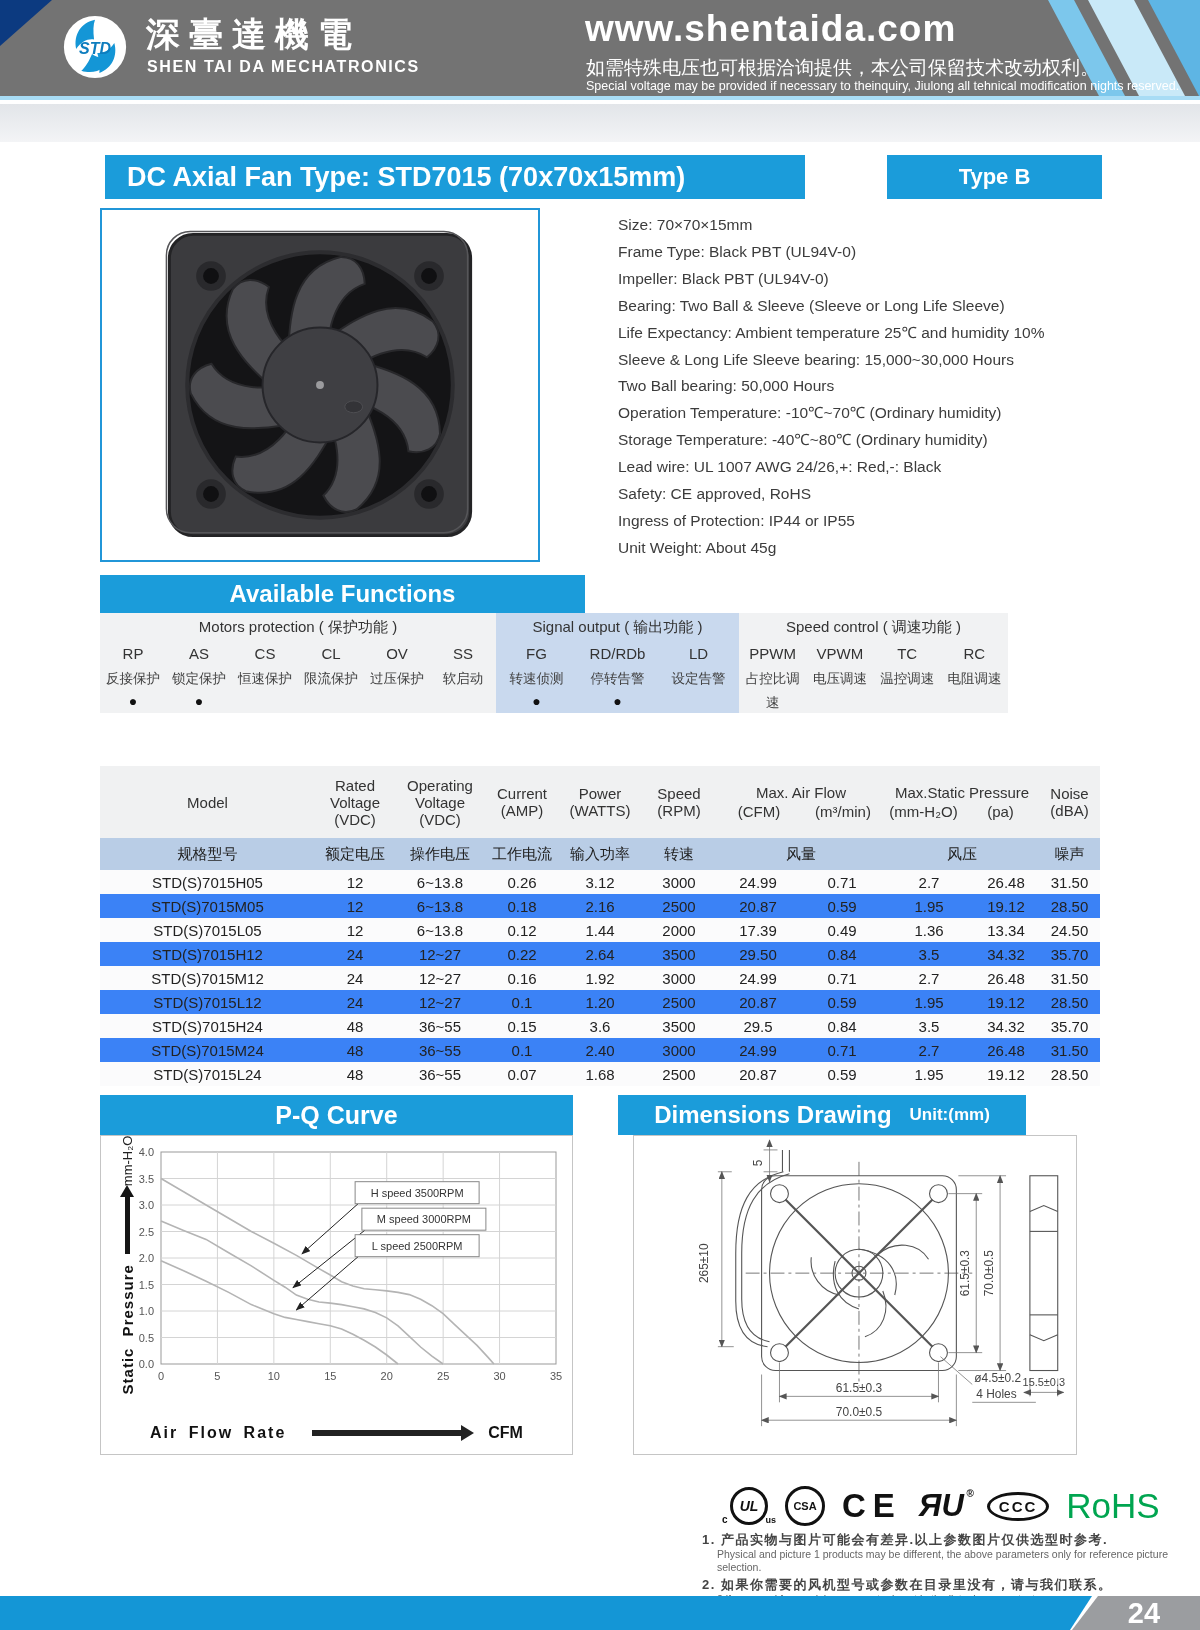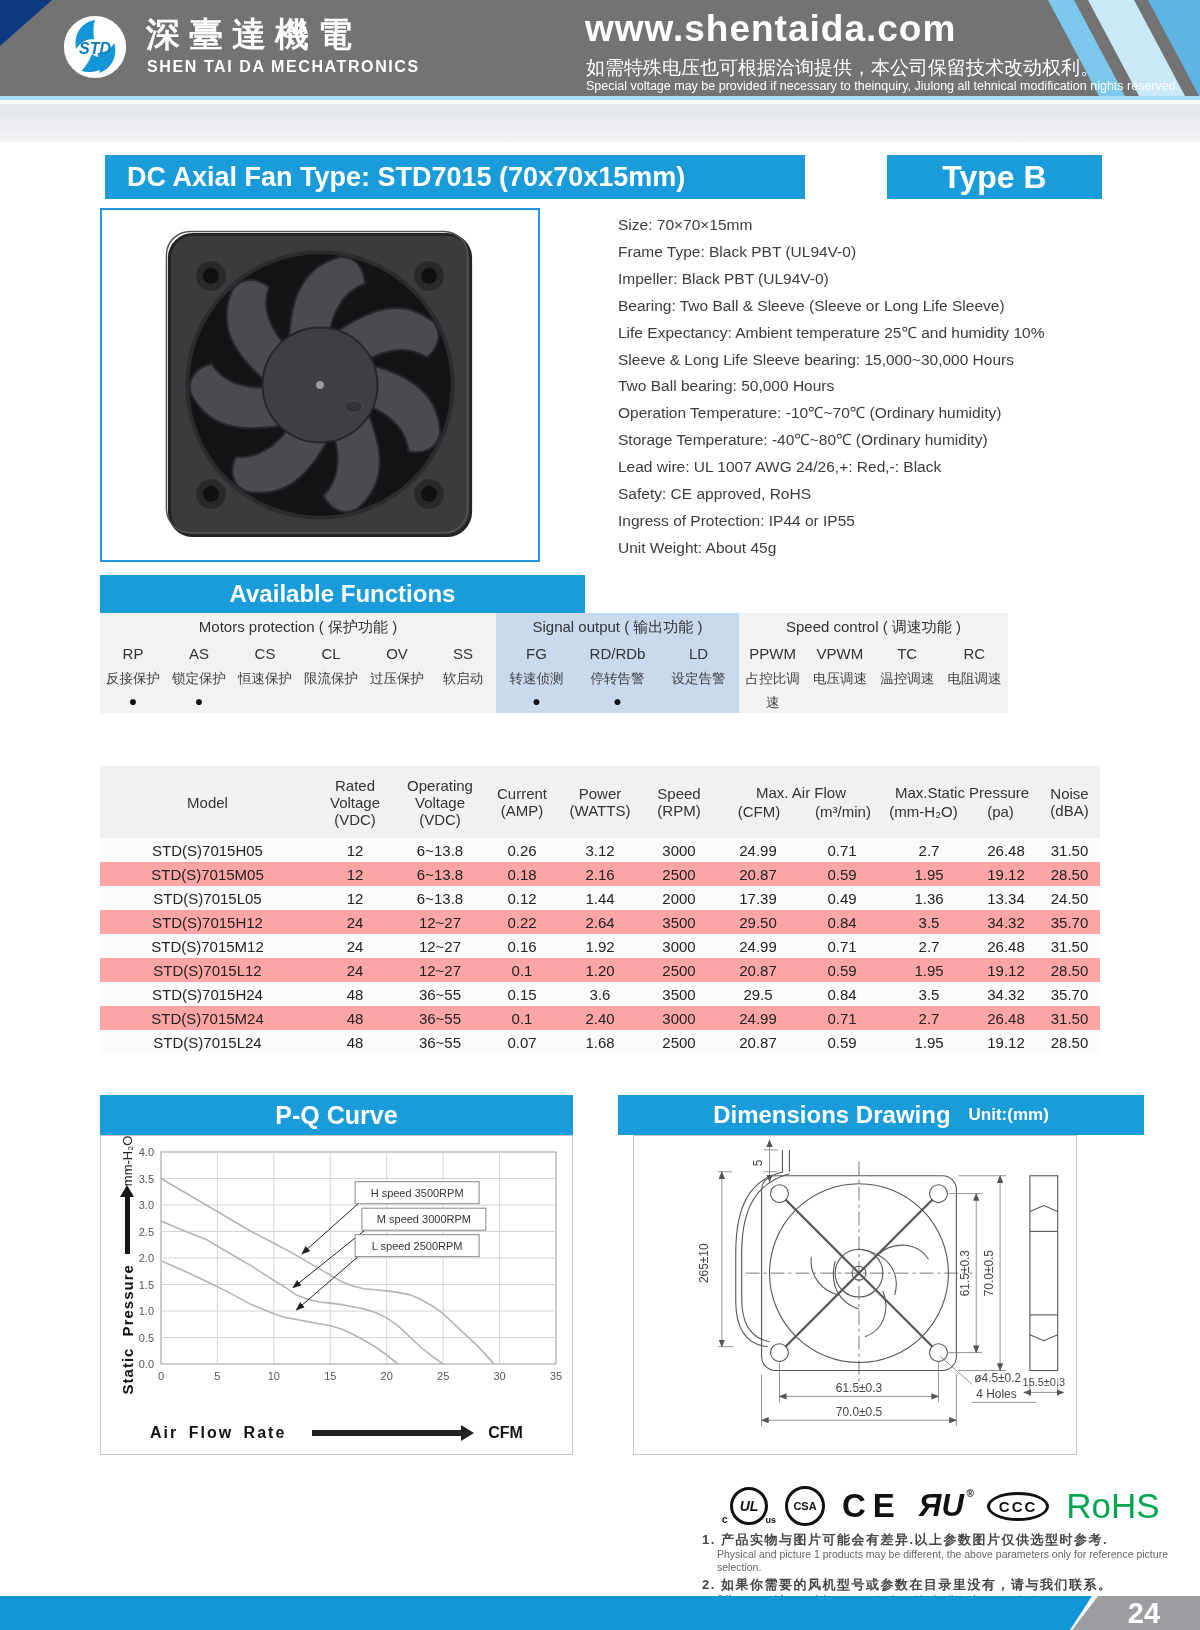--- a/index.html
+++ b/index.html
@@ -23,25 +23,25 @@
   .hnote-cn{position:absolute;left:586px;top:55px;font-size:19px;color:#fff;}
   .hnote-en{position:absolute;left:586px;top:79px;font-size:12.5px;color:#fff;}
   .header-line{position:absolute;left:0;top:96px;width:1200px;height:4px;background:#a8dcf5;}
   .gray-band{position:absolute;left:0;top:104px;width:1200px;height:38px;
              background:linear-gradient(#e2e5e9,#f3f4f6);}
 
   
   .bluebar{position:absolute;background:#1b9cda;color:#fff;font-weight:bold;
            display:flex;align-items:center;justify-content:center;}
   .title-main{left:105px;top:155px;width:700px;height:44px;font-size:27px;justify-content:flex-start;padding-left:22px;box-sizing:border-box;}
-  .title-type{left:887px;top:155px;width:215px;height:44px;font-size:32px;}
+  .title-type{left:887px;top:155px;width:215px;height:44px;font-size:22px;}
   .bar-func{left:100px;top:575px;width:485px;height:38px;font-size:24px;}
   .bar-spec{left:100px;top:728px;width:485px;height:38px;font-size:24px;}
   .bar-pq{left:100px;top:1095px;width:473px;height:40px;font-size:25px;}
-  .bar-dim{left:618px;top:1095px;width:526px;height:40px;font-size:24px;gap:18px;}
+  .bar-dim{left:618px;top:1095px;width:408px;height:40px;font-size:24px;gap:18px;}
   .bar-dim .unit{font-size:17px;font-weight:bold;}
 
   
   .photo-box{position:absolute;left:100px;top:208px;width:440px;height:354px;
              border:2px solid #2196d8;box-sizing:border-box;background:#fff;}
   .spec-list{position:absolute;left:618px;top:212px;width:565px;margin:0;padding:0;list-style:none;}
   .spec-list li{font-size:15.5px;color:#3c3c3c;line-height:26.9px;white-space:nowrap;}
 
   
   .func-table{position:absolute;left:100px;top:613px;width:1000px;display:flex;}
@@ -56,21 +56,21 @@
   .fdot{height:20px;line-height:16px;font-size:14px;color:#111;}
 
   
   .specs{position:absolute;left:100px;top:766px;width:1000px;border-collapse:collapse;table-layout:fixed;}
   .specs th{background:#f0f1f2;font-weight:normal;color:#333;font-size:15px;padding:0;vertical-align:middle;}
   .specs thead tr.en{height:72px;}
   .specs .hu{display:flex;margin-top:2px;}
   .specs .hu span{flex:1;}
   .specs tr.cn td{background:#b9cde6;height:30px;font-size:15px;color:#222;text-align:center;}
   .specs tbody td{height:22px;text-align:center;font-size:15px;color:#222;background:#fbfbfc;}
-  .specs tbody tr.alt td{background:#fca5a5;}
+  .specs tbody tr.alt td{background:#3b82f6;}
 
   
   .pq-box{position:absolute;left:100px;top:1135px;width:473px;height:320px;border:1px solid #c5c5c5;
           box-sizing:border-box;background:#fff;}
   .pq-box svg{position:absolute;left:0;top:6px;}
   .ylab{position:absolute;left:-104px;top:118px;width:260px;height:22px;transform:rotate(-90deg);
         display:flex;align-items:center;justify-content:center;gap:10px;}
   .ylab-sp{font-size:15px;font-weight:bold;color:#111;letter-spacing:1px;word-spacing:6px;}
   .ylab-mm{font-size:13px;color:#222;}
   .ylab-arrow{width:58px;height:5px;background:#151515;position:relative;}
@@ -332,20 +332,31 @@
             <div>Max.Static Pressure</div>
           <div class="hu">
               <span>(mm-H₂O)</span>
               <span>(pa)</span>
             </div>
           </th>
         <th>
             <div>Noise</div>
             <div>(dBA)</div>
           </th>
+      </tr>
+      <tr class="cn">
+        <td>规格型号</td>
+        <td>额定电压</td>
+        <td>操作电压</td>
+        <td>工作电流</td>
+        <td>输入功率</td>
+        <td>转速</td>
+        <td colspan="2">风量</td>
+        <td colspan="2">风压</td>
+        <td>噪声</td>
       </tr>
     </thead>
     <tbody id="spec-rows">
         <tr>
           <td>STD(S)7015H05</td>
           <td>12</td>
           <td>6~13.8</td>
           <td>0.26</td>
           <td>3.12</td>
           <td>3000</td>

